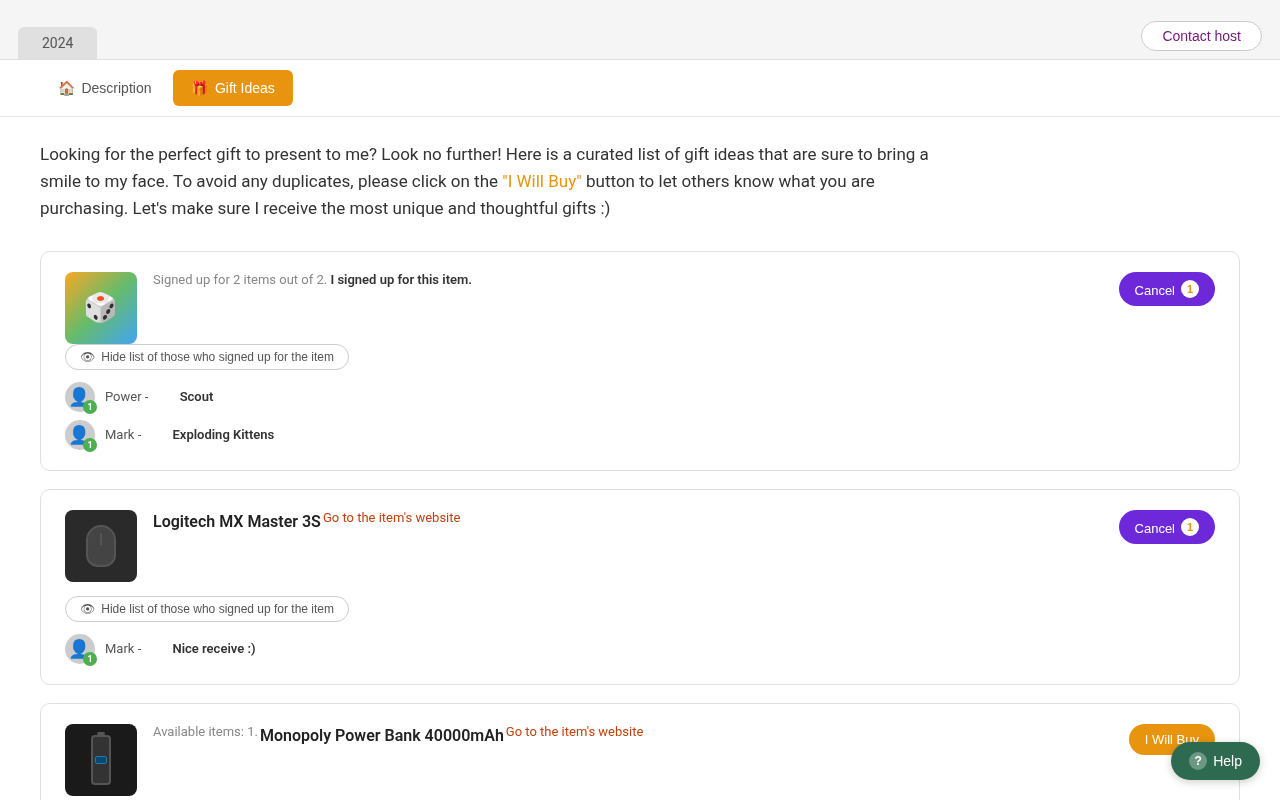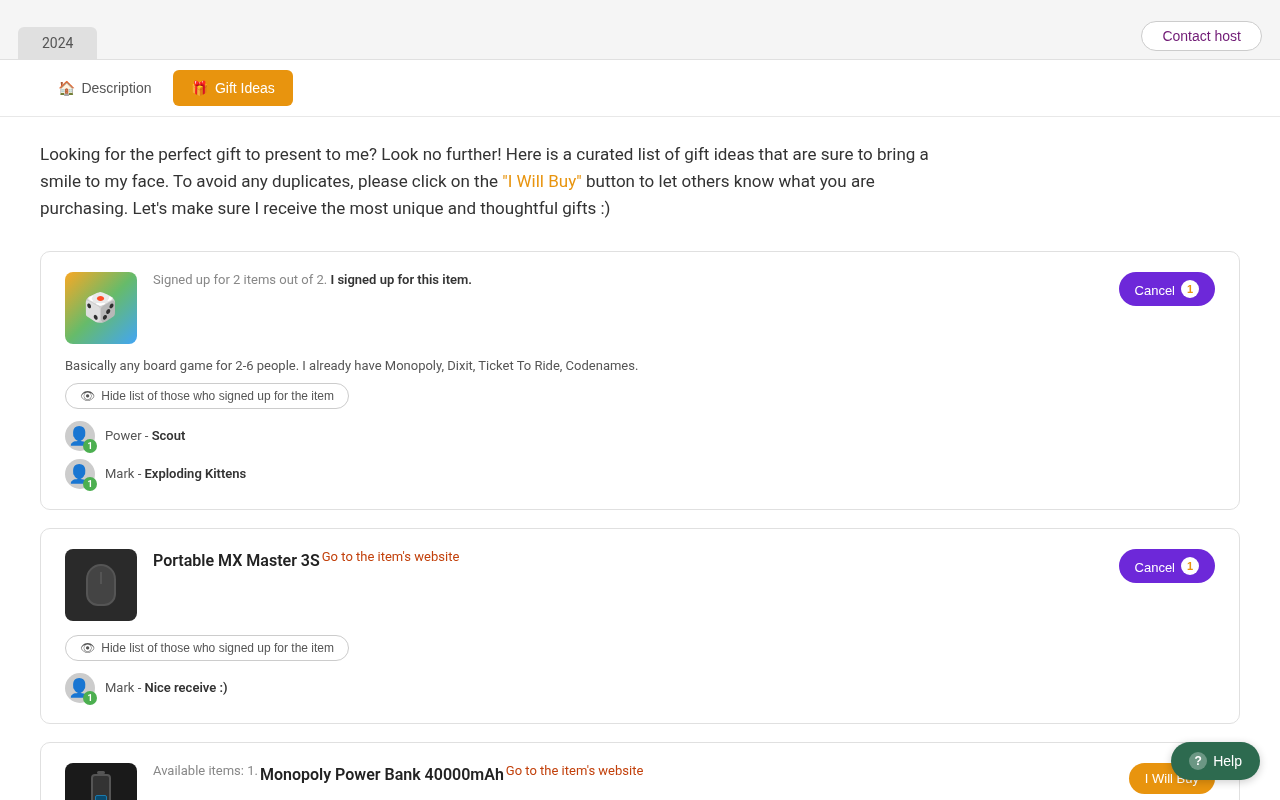--- a/index.html
+++ b/index.html
@@ -224,20 +224,21 @@
       font-size: 9px;
       display: flex;
       align-items: center;
       justify-content: center;
       font-weight: 700;
     }
 
     .signup-name strong {
       font-weight: 600;
       color: #333;
+      margin-left: 28px;
     }
 
     .help-btn {
       position: fixed;
       bottom: 20px;
       right: 20px;
       background: #2d6a4f;
       color: #fff;
       border-radius: 24px;
       padding: 10px 18px;
@@ -377,21 +378,20 @@
               <span>Signed up for 2 items out of 2.</span>
               <strong>I signed up for this item.</strong>
             </span>
           </div>
         </div>
         <button class="action-btn cancel-btn">
           <span>Cancel</span>
           <span class="btn-badge">1</span>
         </button>
       </div>
-      <p class="gift-description">Basically any board game for 2-6 people. I already have Monopoly, Dixit, Ticket To Ride, Codenames.</p>
       <button class="hide-list-btn">
         <span>👁</span>
         <span>Hide list of those who signed up for the item</span>
       </button>
       <div class="signups-list">
         <div class="signup-item">
           <div class="avatar">
             <span class="avatar-icon">👤</span>
             <span class="avatar-badge">1</span>
           </div>
@@ -411,21 +411,21 @@
       </div>
     </div>
 
     <div class="gift-card">
       <div class="gift-card-header">
         <div class="gift-card-left">
           <div class="mouse-img">
             <div class="mouse-shape"></div>
           </div>
           <div class="gift-info">
-            <span class="gift-title">Portable MX Master 3S</span>
+            <span class="gift-title">Logitech MX Master 3S</span>
             <a href="#" class="gift-link">Go to the item's website</a>
           </div>
         </div>
         <button class="action-btn cancel-btn">
           <span>Cancel</span>
           <span class="btn-badge">1</span>
         </button>
       </div>
       <button class="hide-list-btn" style="margin-top: 14px;">
         <span>👁</span>

